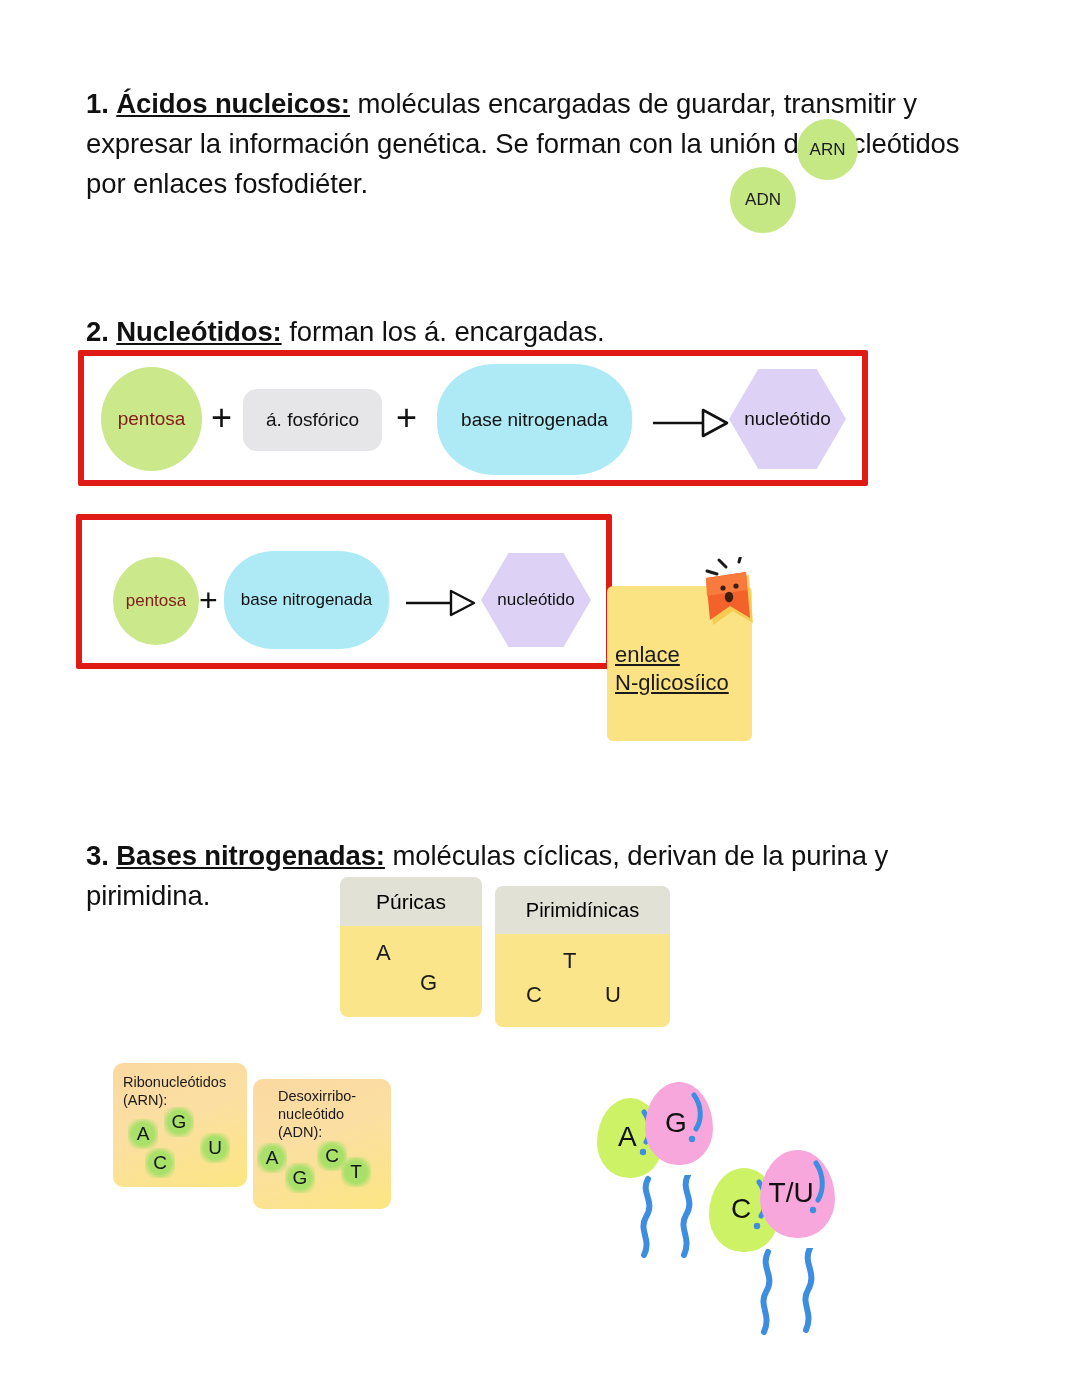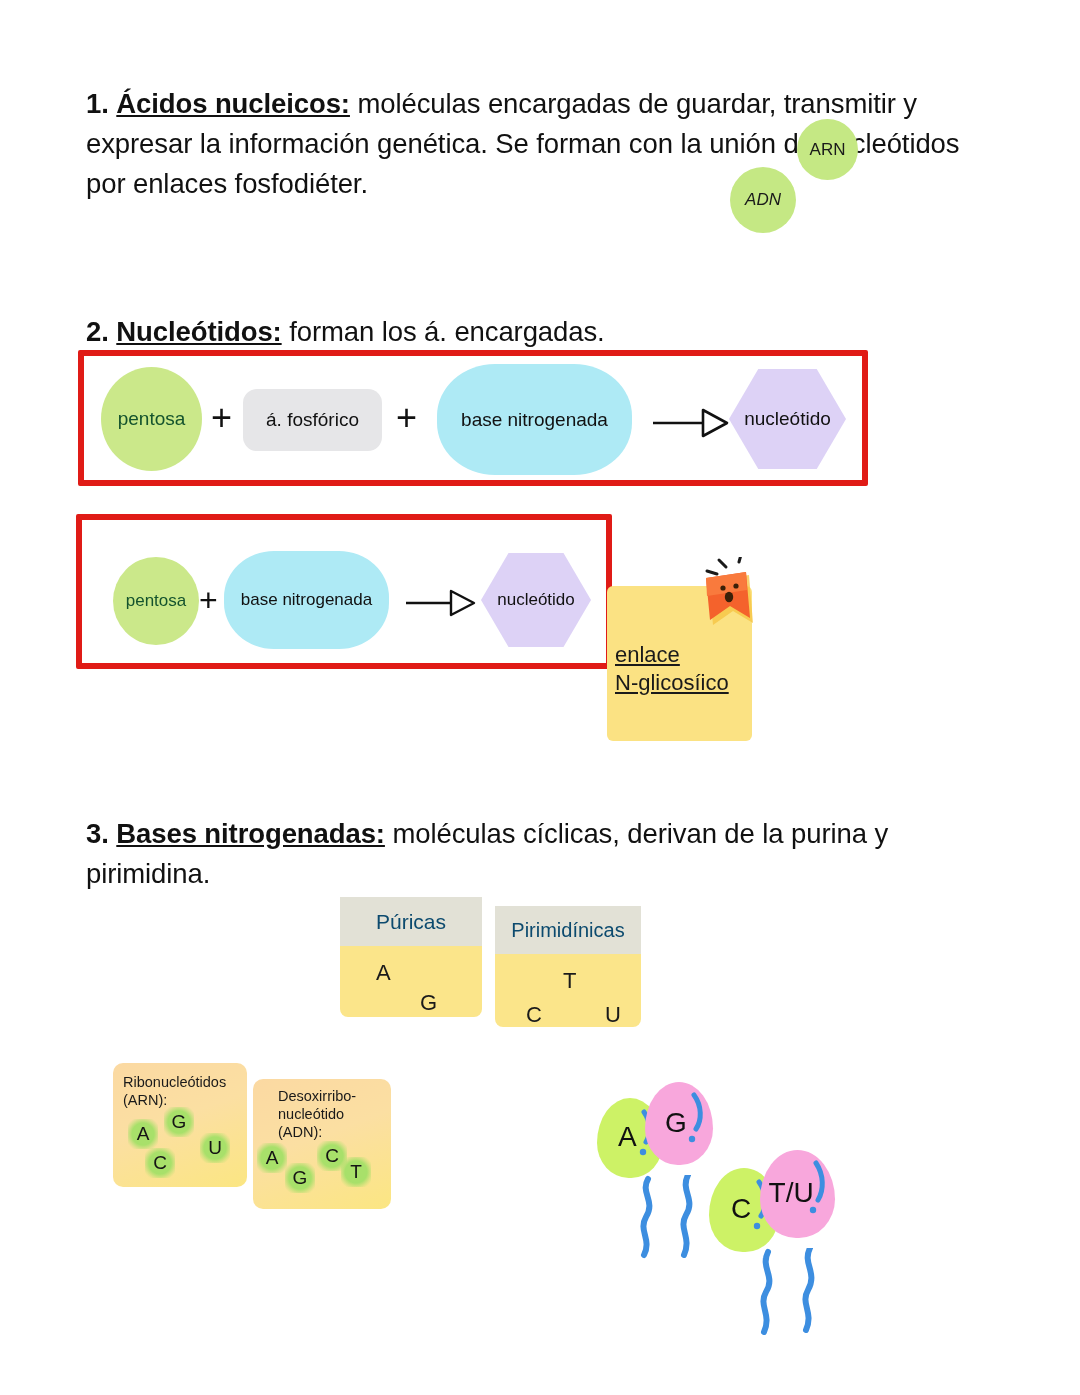--- a/index.html
+++ b/index.html
@@ -53,21 +53,21 @@
     box-sizing: border-box;
     background: transparent;
   }
 
   
   .shape-circle {
     position: absolute;
     border-radius: 50%;
     background: #cbe88a;
     display: flex; align-items: center; justify-content: center;
-    font-size: 19px; color: #14532d;
+    font-size: 19px; color: #7f1d1d;
   }
   .shape-gray {
     position: absolute;
     border-radius: 14px;
     background: #e6e6e8;
     display: flex; align-items: center; justify-content: center;
     font-size: 19px; color: #111; text-align: center;
   }
   .shape-cyan {
     position: absolute;
@@ -102,21 +102,21 @@
     line-height: 28px;
     color: #1a1a1a;
     white-space: pre-line;
   }
 
   
   .card { position: absolute; border-radius: 8px; overflow: hidden; }
   .card-head {
     background: #e2e1d6;
     display: flex; align-items: center; justify-content: center;
-    font-size: 21px; color: #0c4a6e; margin-top: 20px;
+    font-size: 21px; color: #000000;
   }
   .card-body { background: #fbe58a; position: relative; }
   .card-body span {
     position: absolute;
     font-size: 22px;
     color: #1a1a1a;
   }
 
   
   .nucbox {
@@ -156,21 +156,21 @@
 <body>
 
 <div class="para" style="left:86px; top:44px; width:900px;">
   <b>1.</b>
   <u>Ácidos nucleicos:</u><span> moléculas encargadas de guardar, transmitir y expresar la información genética. Se forman con la unión de nucleótidos por enlaces fosfodiéter.</span>
 </div>
 
 <div class="greenball" style="left:797px; top:119px; width:61px; height:61px;">
   <span>ARN</span>
 </div>
-<div class="greenball" style="left:730px; top:167px; width:66px; height:66px;font-style:italic;">
+<div class="greenball" style="left:730px; top:167px; width:66px; height:66px;">
   <span>ADN</span>
 </div>
 
 <div class="para" style="left:86px; top:272px; width:900px;">
   <b>2.</b>
   <u>Nucleótidos:</u><span> forman los á. encargadas.</span>
 </div>
 
 <div class="redbox" style="left:78px; top:350px; width:790px; height:136px;"></div>
 
@@ -239,36 +239,36 @@
 
   <circle cx="30" cy="31" r="2.6" fill="#3a2008"></circle>
   <circle cx="43" cy="29" r="2.6" fill="#3a2008"></circle>
   <ellipse cx="36" cy="40" rx="4.2" ry="5.2" fill="#3a2008"></ellipse>
 
   <line x1="46" y1="5" x2="49" y2="-6" stroke="#1a1a1a" stroke-width="3" stroke-linecap="round"></line>
   <line x1="33" y1="10" x2="26" y2="3" stroke="#1a1a1a" stroke-width="3" stroke-linecap="round"></line>
   <line x1="24" y1="17" x2="14" y2="14" stroke="#1a1a1a" stroke-width="3" stroke-linecap="round"></line>
 </svg>
 
-<div class="para" style="left:86px; top:774px; width:920px;">
+<div class="para" style="left:86px; top:796px; width:920px;">
   <b>3.</b>
   <u>Bases nitrogenadas:</u><span> moléculas cíclicas, derivan de la purina y pirimidina.</span>
 </div>
 
 <div class="card" style="left:340px; top:877px; width:142px; height:140px;">
   <div class="card-head" style="height:49px;">
     <span>Púricas</span>
   </div>
   <div class="card-body" style="height:91px;">
     <span style="left:36px; top:14px;">A</span>
     <span style="left:80px; top:44px;">G</span>
   </div>
 </div>
 
-<div class="card" style="left:495px; top:886px; width:146px; height:141px;">
+<div class="card" style="left:495px; top:886px; width:175px; height:141px;">
   <div class="card-head" style="height:48px;">
     <span style="font-size:20px;">Pirimidínicas</span>
   </div>
   <div class="card-body" style="height:93px;">
     <span style="left:68px; top:14px;">T</span>
     <span style="left:31px; top:48px;">C</span>
     <span style="left:110px; top:48px;">U</span>
   </div>
 </div>
 

